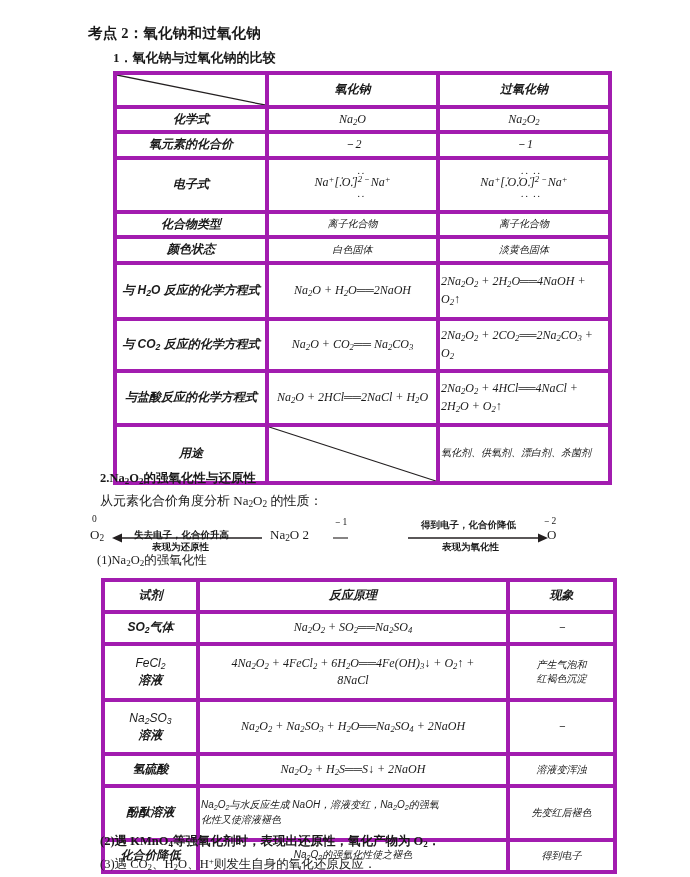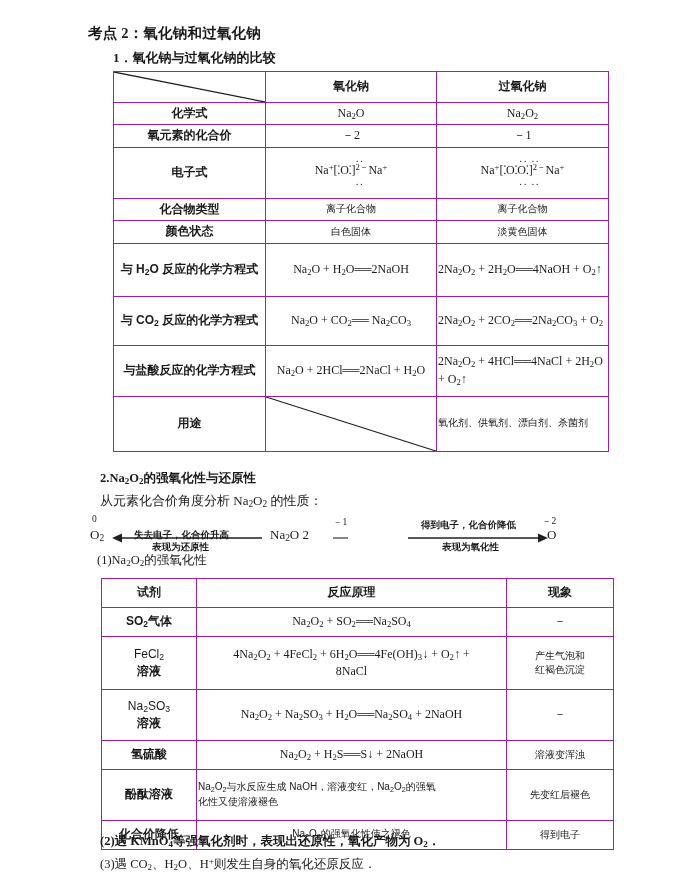--- a/index.html
+++ b/index.html
@@ -71,26 +71,27 @@
   .note.n1 { top: 833px; font-weight: bold; }
   .note.n2 { top: 856px; }
 
   
   table {
     position: absolute;
     border-collapse: collapse;
     table-layout: fixed;
   }
   table td {
-    border: 1px solid #a21caf;
+    border: 4px solid #a21caf;
     padding: 2px 4px;
     text-align: center;
     vertical-align: middle;
     font-size: 12px;
     line-height: 1.45;
+    font-style: italic;
   }
   td.cn {
     font-weight: bold;
     font-family: "Liberation Sans", "DejaVu Sans", sans-serif;
     font-size: 12px;
   }
   td.chem {
     font-family: "Liberation Serif", "DejaVu Serif", serif;
     font-size: 12px;
   }

